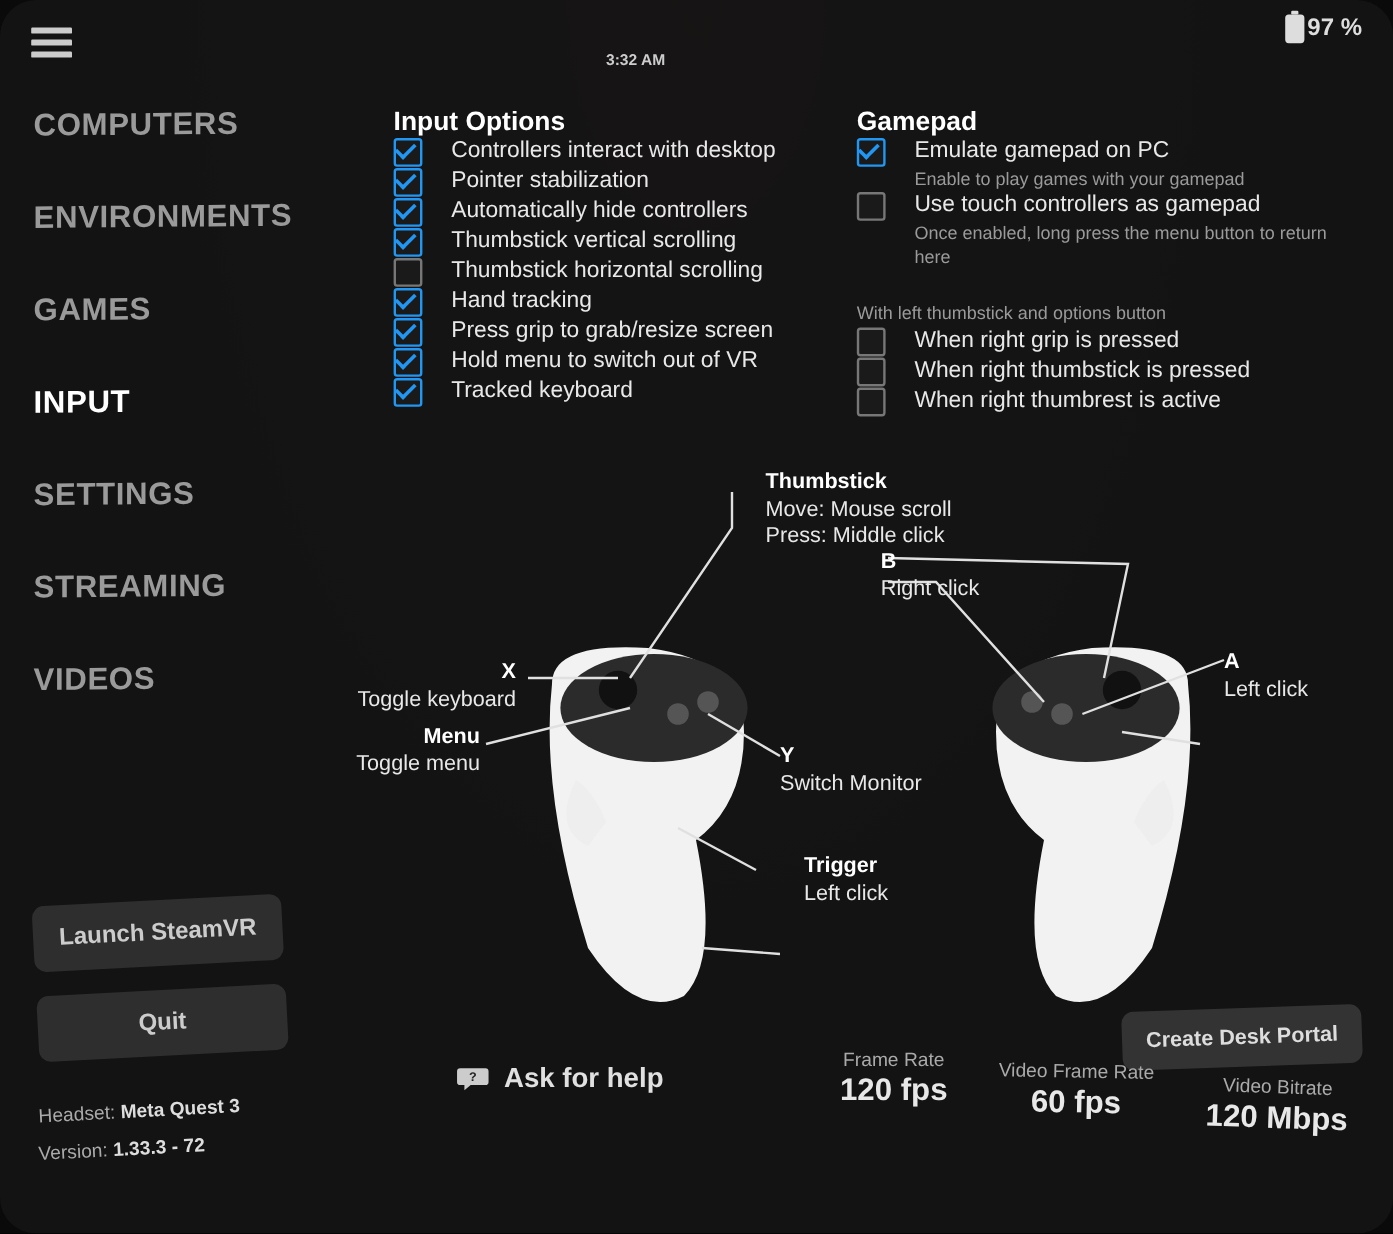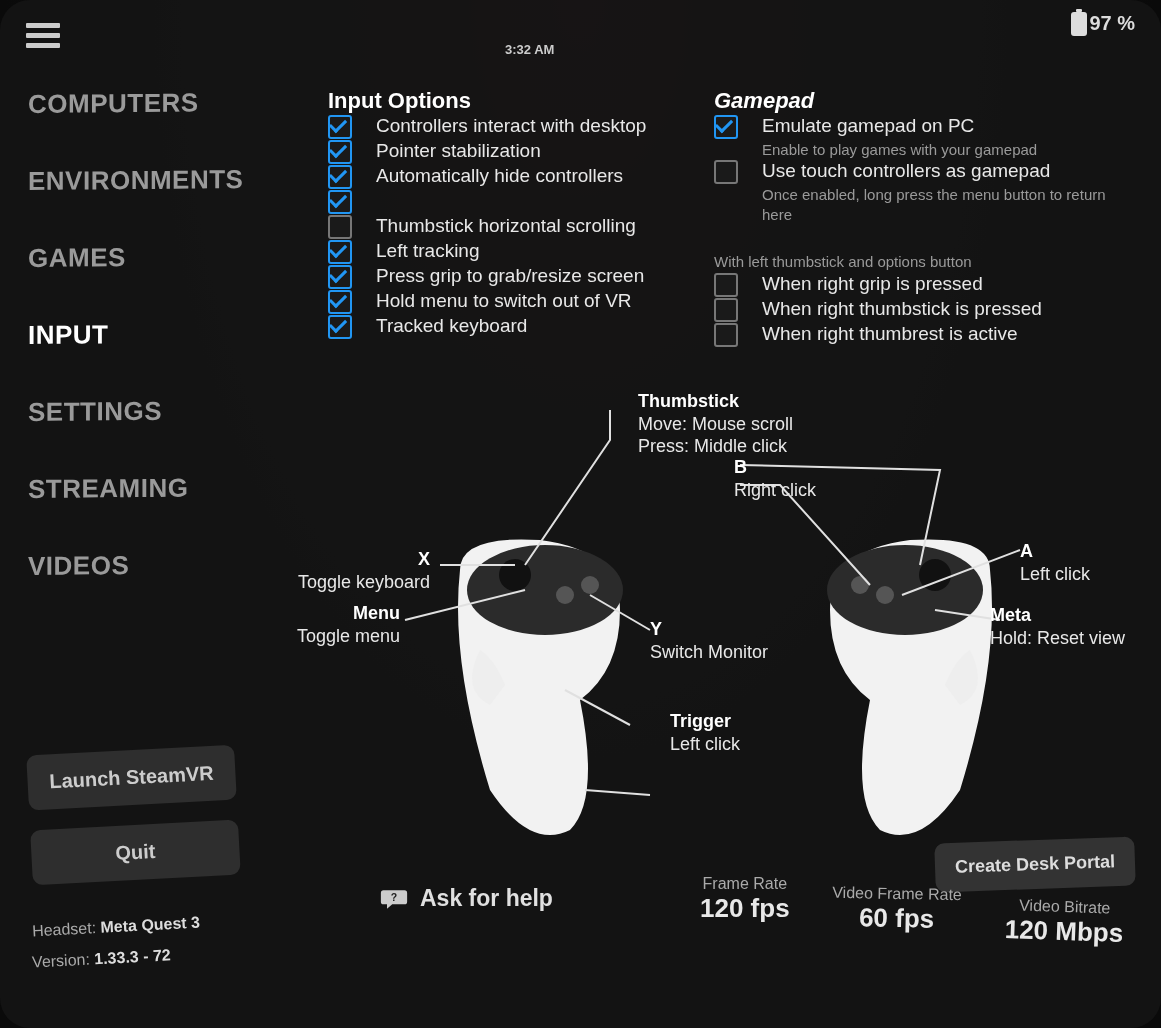--- a/index.html
+++ b/index.html
@@ -25,21 +25,21 @@
   .sub{color:#9a9a9a;font-size:15px;margin-top:2px;line-height:1.3;}
   .opt-row{display:flex;align-items:flex-start;gap:24px;margin-top:1px;}
   .cb{width:20px;height:20px;border:2px solid #777;border-radius:3px;flex:0 0 auto;position:relative;background:#1a1a1a;cursor:pointer;}
   .cb.checked{border-color:#2196f3;}
   .cb.checked::after{content:"";position:absolute;left:3px;top:-1px;width:7px;height:13px;border:solid #2196f3;border-width:0 3px 3px 0;transform:rotate(45deg);}
   .opt-lbl{color:#e8e8e8;font-size:19px;line-height:1.2;}
   .opt-wrap{display:flex;flex-direction:column;}
 
   .col-left{position:absolute;left:328px;top:88px;width:360px;}
   .col-right{position:absolute;left:714px;top:88px;width:410px;}
-  .col-right .heading{margin-top:0;font-style:italic;}
+  .col-right .heading{margin-top:0;}
   .col-right .section2{margin-top:28px;}
 
   
   .diagram{position:absolute;left:300px;top:390px;width:850px;height:470px;}
   .diagram svg{width:100%;height:100%;}
   .d-label{position:absolute;color:#e8e8e8;font-size:18px;line-height:1.25;white-space:nowrap;}
   .d-label b{color:#fff;font-weight:900;font-size:18px;}
 
   
   .ask{position:absolute;left:380px;top:885px;color:#e0e0e0;font-size:23px;font-weight:900;display:flex;align-items:center;gap:12px;cursor:pointer;}
@@ -100,31 +100,34 @@
             </div>
           </div>
           <div class="opt-row">
             <div class="cb checked"></div>
             <div class="opt-wrap">
               <div class="opt-lbl">Automatically hide controllers</div>
             </div>
           </div>
           <div class="opt-row">
             <div class="cb checked"></div>
+            <div class="opt-wrap">
+              <div class="opt-lbl">Thumbstick vertical scrolling</div>
+            </div>
           </div>
           <div class="opt-row">
             <div class="cb"></div>
             <div class="opt-wrap">
               <div class="opt-lbl">Thumbstick horizontal scrolling</div>
             </div>
           </div>
           <div class="opt-row">
             <div class="cb checked"></div>
             <div class="opt-wrap">
-              <div class="opt-lbl">Left tracking</div>
+              <div class="opt-lbl">Hand tracking</div>
             </div>
           </div>
           <div class="opt-row">
             <div class="cb checked"></div>
             <div class="opt-wrap">
               <div class="opt-lbl">Press grip to grab/resize screen</div>
             </div>
           </div>
           <div class="opt-row">
             <div class="cb checked"></div>
@@ -222,21 +225,20 @@
     </svg>
 
     
     <div class="d-label" style="left:338px;top:0px;text-align:left;">
       <b>Thumbstick</b><br>
       <span>Move: Mouse scroll</span><br>
       <span>Press: Middle click</span>
     </div>
     <div class="d-label" style="left:434px;top:66px;text-align:left;"><b>B</b><br><span>Right click</span></div>
     <div class="d-label" style="left:720px;top:150px;text-align:left;"><b>A</b><br><span>Left click</span></div>
-    <div class="d-label" style="left:690px;top:214px;text-align:left;"><b>Meta</b><br><span>Hold: Reset view</span></div>
     <div class="d-label" style="right:720px;top:158px;text-align:right;"><b>X</b><br><span>Toggle keyboard</span></div>
     <div class="d-label" style="right:750px;top:212px;text-align:right;"><b>Menu</b><br><span>Toggle menu</span></div>
     <div class="d-label" style="left:350px;top:228px;text-align:left;"><b>Y</b><br><span>Switch Monitor</span></div>
     <div class="d-label" style="left:370px;top:320px;text-align:left;"><b>Trigger</b><br><span>Left click</span></div>
   </div>
 
   <div class="ask">
     <span class="ask-icon">
       <svg viewBox="0 0 32 24">
             <path d="M4 2h24a3 3 0 0 1 3 3v10a3 3 0 0 1-3 3H14l-6 5v-5H4a3 3 0 0 1-3-3V5a3 3 0 0 1 3-3z" fill="#ccc"></path>

